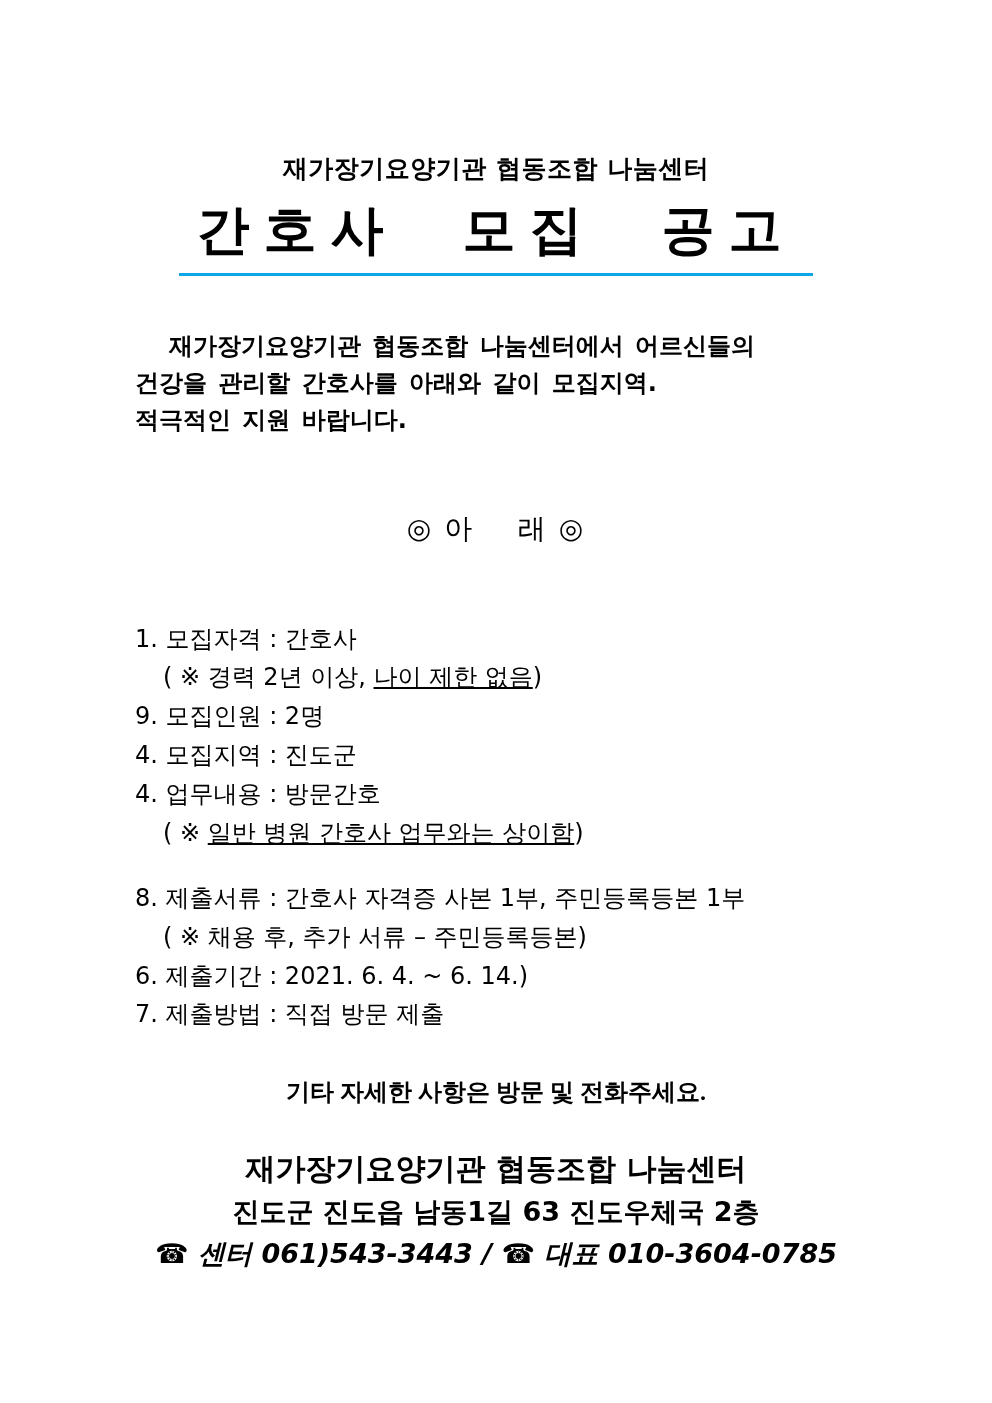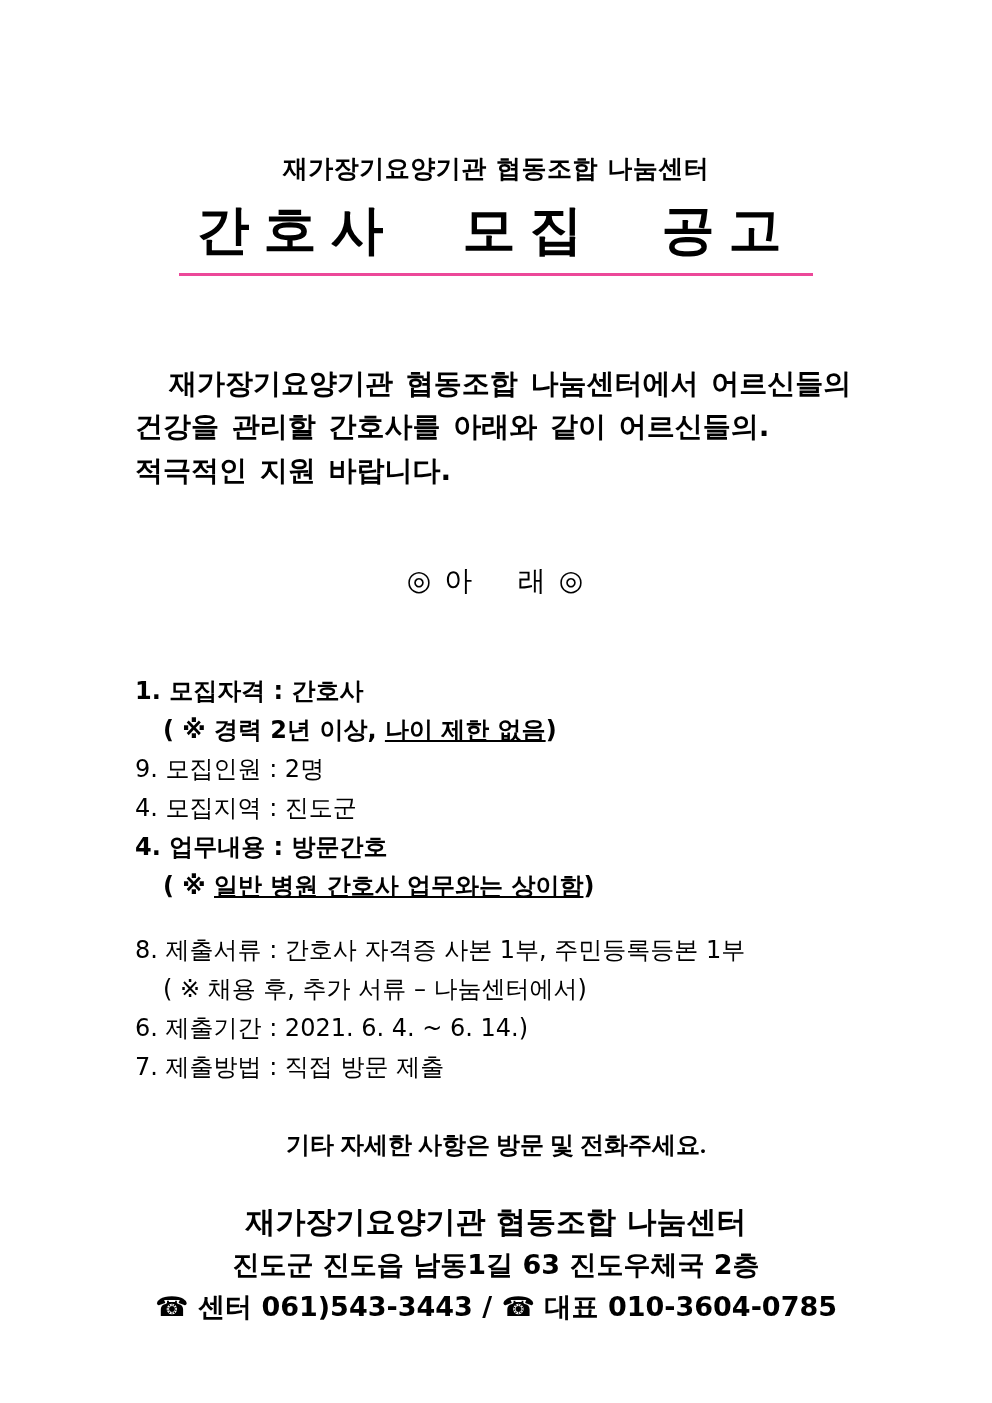--- a/index.html
+++ b/index.html
@@ -34,29 +34,29 @@
   .main-title-wrap {
     text-align: center;
     margin-top: 10px;
     padding-bottom: 8px;
   }
   .main-title {
     display: inline-block;
     font-size: 53px;
     font-weight: bold;
     letter-spacing: 14px;
-    border-bottom: 3px solid #ec4899;
+    border-bottom: 3px solid #0ea5e9;
     padding: 0 18px 6px 18px;
     white-space: pre;
   }
 
   
   .intro {
-    margin-top: 78px;
-    font-size: 28px;
+    margin-top: 44px;
+    font-size: 24px;
     font-weight: bold;
     line-height: 1.55;
     text-align: justify;
     word-spacing: 3px;
   }
   .intro .ln {
     display: block;
     white-space: pre;
   }
   .intro .ln1 { text-indent: 34px; }
@@ -73,21 +73,21 @@
 
   
   .list {
     margin-top: 72px;
     font-size: 24px;
     line-height: 1.62;
   }
   .item {
     white-space: pre;
   }
-  .item.bold { font-weight: bold; }
+  .item.bold { font-weight: normal; }
   .item.sub { padding-left: 28px; }
   .item.gap { margin-top: 26px; }
   .u { text-decoration: underline; }
 
   
   .note {
     text-align: center;
     font-size: 24px;
     font-weight: bold;
     margin-top: 42px;
@@ -97,50 +97,50 @@
   .contact {
     text-align: center;
     margin-top: 38px;
   }
   .contact .c-line {
     font-weight: bold;
     white-space: pre;
   }
   .c1 { font-size: 30px; line-height: 1.5; }
   .c2 { font-size: 27px; line-height: 1.55; }
-  .c3 { font-size: 27px; line-height: 1.55; }
+  .c3 { font-size: 27px; line-height: 1.55; font-style: italic; }
 </style>
 </head>
 <body>
 
 <div class="page">
 
   <div class="org-line">재가장기요양기관 협동조합 나눔센터</div>
 
   <div class="main-title-wrap">
     <span class="main-title">간호사  모집  공고</span>
   </div>
 
   <div class="intro">
     <span class="ln ln1">재가장기요양기관 협동조합 나눔센터에서 어르신들의</span>
-    <span class="ln">건강을 관리할 간호사를 아래와 같이 어르신들의.</span>
+    <span class="ln">건강을 관리할 간호사를 아래와 같이 모집지역.</span>
     <span class="ln">적극적인 지원 바랍니다.</span>
   </div>
 
   <div class="below-marker">◎ 아    래 ◎</div>
 
   <div class="list" id="list-container">
       <div class="item bold"><span>1. 모집자격 : 간호사</span></div>
       <div class="item bold sub"><span>( ※ 경력 2년 이상, </span><span class="u">나이 제한 없음</span><span>)</span></div>
       <div class="item"><span>9. 모집인원 : 2명</span></div>
       <div class="item"><span>4. 모집지역 : 진도군</span></div>
       <div class="item bold"><span>4. 업무내용 : 방문간호</span></div>
       <div class="item bold sub"><span>( ※ </span><span class="u">일반 병원 간호사 업무와는 상이함</span><span>)</span></div>
       <div class="item gap"><span>8. 제출서류 : 간호사 자격증 사본 1부, 주민등록등본 1부</span></div>
-      <div class="item sub"><span>( ※ 채용 후, 추가 서류 – 나눔센터에서)</span></div>
+      <div class="item sub"><span>( ※ 채용 후, 추가 서류 – 주민등록등본)</span></div>
       <div class="item"><span>6. 제출기간 : 2021. 6. 4. ~ 6. 14.)</span></div>
       <div class="item"><span>7. 제출방법 : 직접 방문 제출</span></div>
     </div>
 
   <div class="note">기타 자세한 사항은 방문 및 전화주세요.</div>
 
   <div class="contact">
     <div class="c-line c1">재가장기요양기관 협동조합 나눔센터</div>
     <div class="c-line c2">진도군 진도읍 남동1길 63 진도우체국 2층</div>
     <div class="c-line c3">☎ 센터 061)543-3443 / ☎ 대표 010-3604-0785</div>

